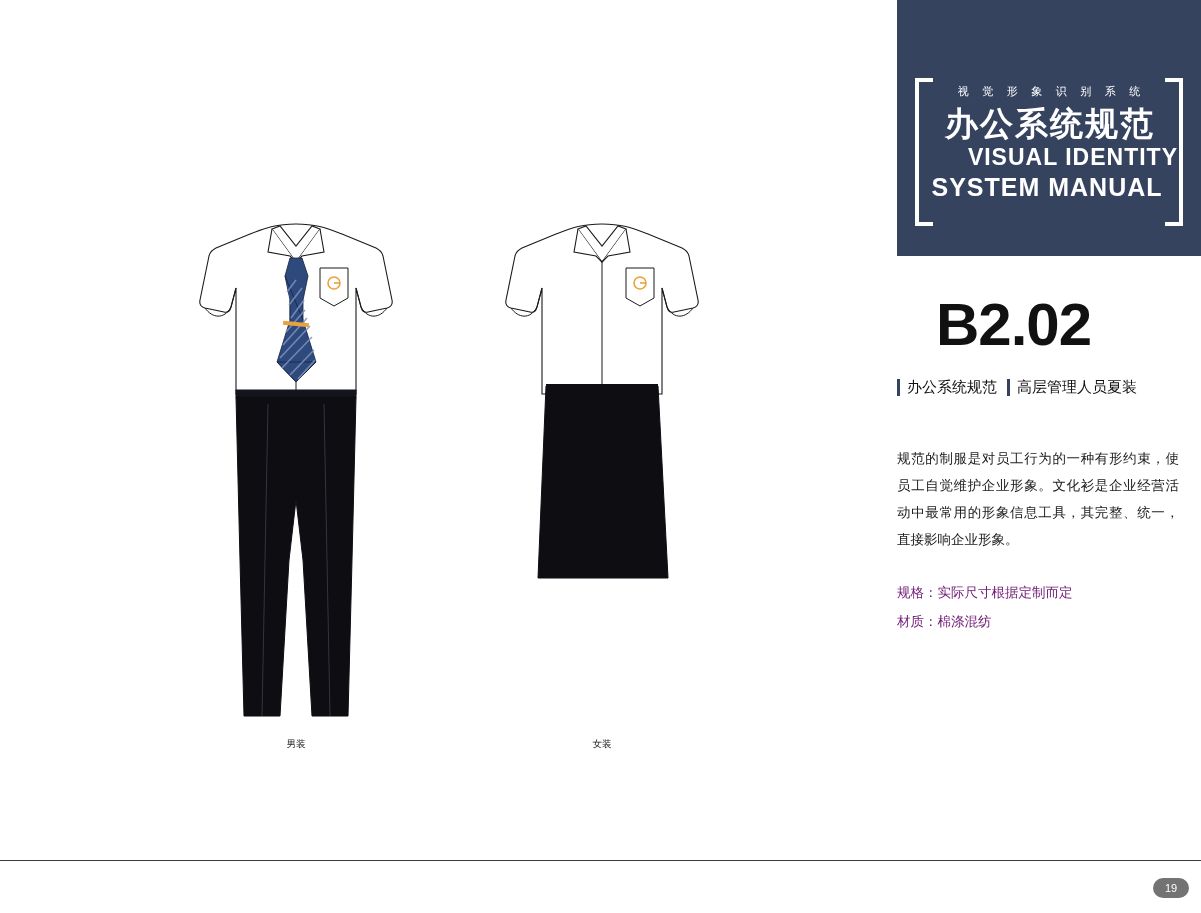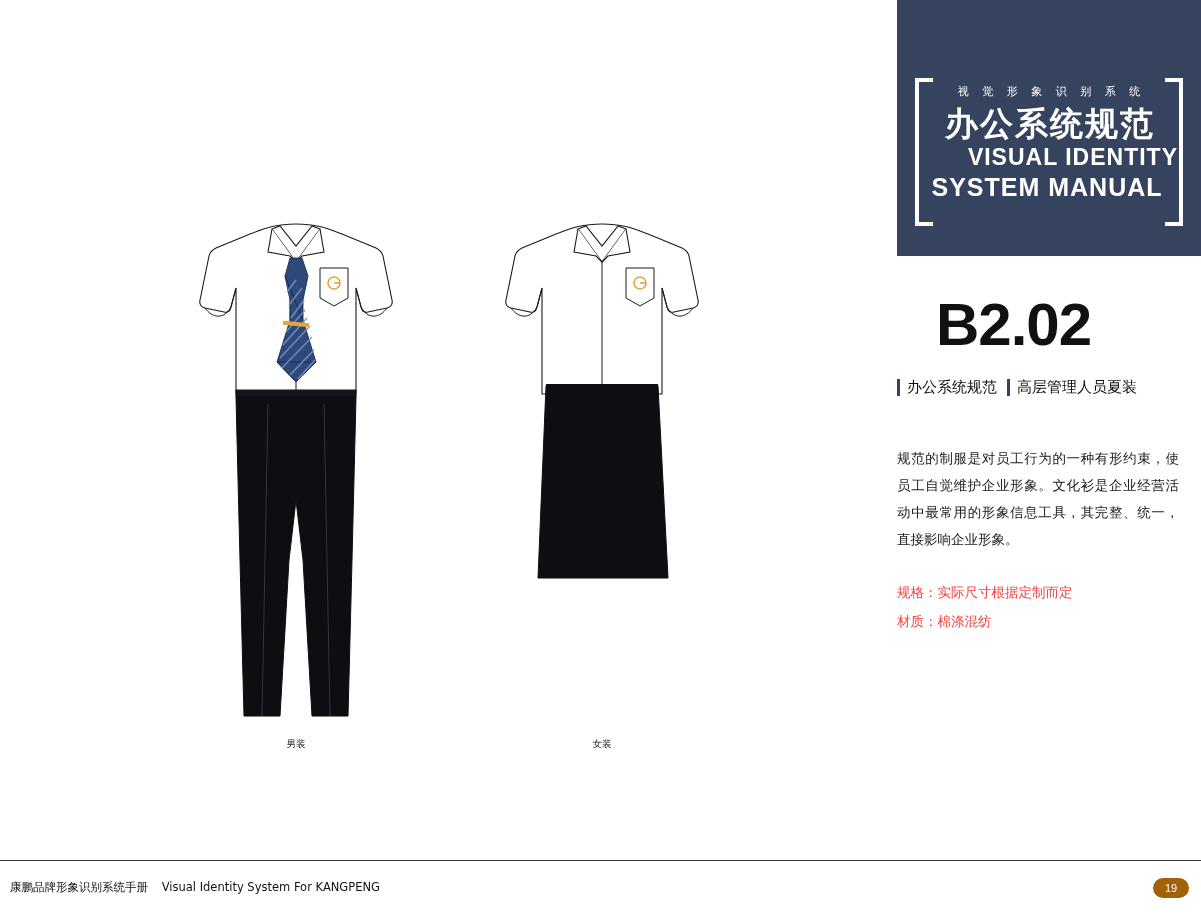--- a/index.html
+++ b/index.html
@@ -132,21 +132,21 @@
     margin-top: 8px;
   }
   .specs {
     position: absolute;
     left: 897px;
     top: 578px;
     width: 290px;
     font-family: "DejaVu Sans", sans-serif;
     font-size: 13.5px;
     line-height: 29px;
-    color: #ef4444;
+    color: #701a75;
   }
 
   
   .footer-line {
     position: absolute;
     left: 0;
     top: 860px;
     width: 1201px;
     height: 1px;
     background: #3a3a3a;
@@ -159,21 +159,21 @@
     font-size: 11.5px;
     color: #111111;
   }
   .page-badge {
     position: absolute;
     left: 1153px;
     top: 878px;
     width: 36px;
     height: 20px;
     border-radius: 10px;
-    background: #a16207;
+    background: #737373;
     color: #ffffff;
     font-size: 11px;
     display: flex;
     align-items: center;
     justify-content: center;
   }
 
   
   .caption {
     position: absolute;
@@ -343,19 +343,15 @@
   </div>
 
   <div class="para">规范的制服是对员工行为的一种有形约束，使员工自觉维护企业形象。文化衫是企业经营活动中最常用的形象信息工具，其完整、统一，直接影响企业形象。</div>
 
   <div class="specs">
     <div>规格：实际尺寸根据定制而定</div>
     <div>材质：棉涤混纺</div>
   </div>
 
   <div class="footer-line"></div>
-  <div class="footer-text">
-    <span>康鹏品牌形象识别系统手册</span>
-    <span style="margin-left:10px;">Visual Identity System For KANGPENG</span>
-  </div>
   <div class="page-badge">19</div>
 
 </div>
 
 </body></html>

